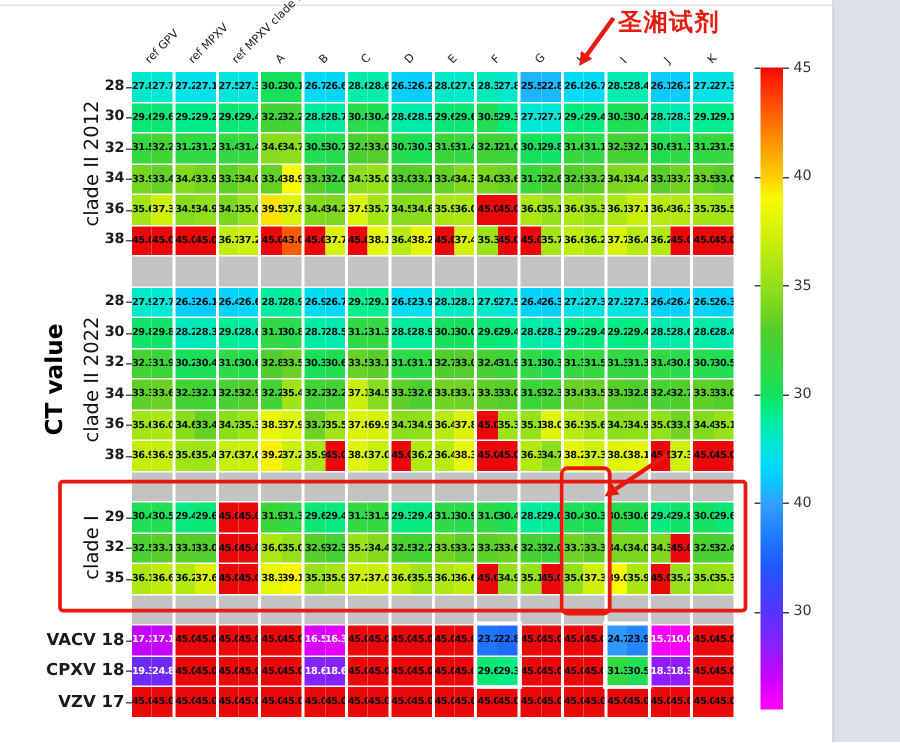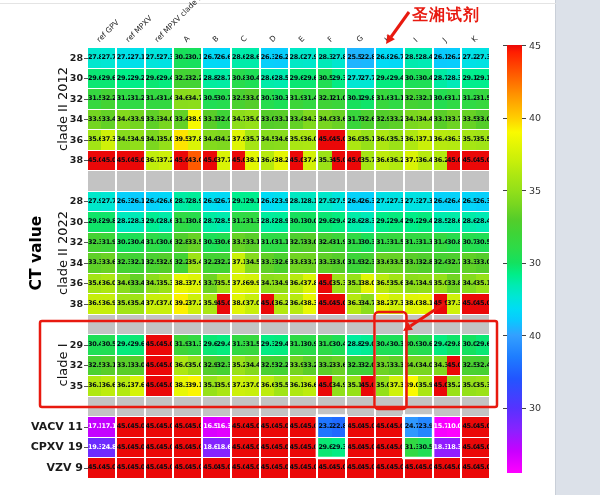--- a/index.html
+++ b/index.html
@@ -956,21 +956,21 @@
       <div class="sep" style="left: 203.2px; top: 396.5px; width: 26.8px; height: 19.5px; background: rgb(195, 195, 195);"></div>
       <div class="sep" style="left: 232px; top: 396.5px; width: 26.8px; height: 19.5px; background: rgb(195, 195, 195);"></div>
       <div class="sep" style="left: 260.8px; top: 396.5px; width: 26.8px; height: 19.5px; background: rgb(195, 195, 195);"></div>
       <div class="sep" style="left: 289.6px; top: 396.5px; width: 26.8px; height: 19.5px; background: rgb(195, 195, 195);"></div>
       <div class="sep" style="left: 318.4px; top: 396.5px; width: 26.8px; height: 19.5px; background: rgb(195, 195, 195);"></div>
       <div class="sep" style="left: 347.2px; top: 396.5px; width: 26.8px; height: 19.5px; background: rgb(195, 195, 195);"></div>
       <div class="sep" style="left: 376px; top: 396.5px; width: 26.8px; height: 19.5px; background: rgb(195, 195, 195);"></div>
       <div class="sep" style="left: 404.8px; top: 396.5px; width: 26.8px; height: 19.5px; background: rgb(195, 195, 195);"></div>
       <div class="sep" style="left: 433.6px; top: 396.5px; width: 26.8px; height: 19.5px; background: rgb(195, 195, 195);"></div>
       <div class="sep" style="left: 462.4px; top: 396.5px; width: 26.8px; height: 19.5px; background: rgb(195, 195, 195);"></div>
-      <div class="rlabel" style="left: 20px; width: 63px; top: 420.75px; font-size: 11px; line-height: 12px;">VACV 11</div>
+      <div class="rlabel" style="left: 20px; width: 63px; top: 420.75px; font-size: 11px; line-height: 12px;">VACV 18</div>
       <div class="tick" style="left: 84px; top: 426.75px;"></div>
       <div class="hcell" style="left: 88px; top: 417px; width: 26.8px; height: 19.5px;">
         <span style="background: rgb(196, 2, 255); color: rgb(255, 255, 255); line-height: 19.5px;">17.1</span>
         <span style="background: rgb(196, 2, 255); color: rgb(255, 255, 255); line-height: 19.5px;">17.1</span>
       </div>
       <div class="hcell" style="left: 116.8px; top: 417px; width: 26.8px; height: 19.5px;">
         <span style="background: rgb(235, 8, 8); color: rgb(4, 13, 20); line-height: 19.5px;">45.0</span>
         <span style="background: rgb(235, 8, 8); color: rgb(4, 13, 20); line-height: 19.5px;">45.0</span>
       </div>
       <div class="hcell" style="left: 145.6px; top: 417px; width: 26.8px; height: 19.5px;">
@@ -1014,21 +1014,21 @@
         <span style="background: rgb(36, 134, 255); color: rgb(4, 13, 20); line-height: 19.5px;">23.9</span>
       </div>
       <div class="hcell" style="left: 433.6px; top: 417px; width: 26.8px; height: 19.5px;">
         <span style="background: rgb(248, 0, 255); color: rgb(255, 255, 255); line-height: 19.5px;">15.7</span>
         <span style="background: rgb(255, 0, 255); color: rgb(255, 255, 255); line-height: 19.5px;">10.0</span>
       </div>
       <div class="hcell" style="left: 462.4px; top: 417px; width: 26.8px; height: 19.5px;">
         <span style="background: rgb(235, 8, 8); color: rgb(4, 13, 20); line-height: 19.5px;">45.0</span>
         <span style="background: rgb(235, 8, 8); color: rgb(4, 13, 20); line-height: 19.5px;">45.0</span>
       </div>
-      <div class="rlabel" style="left: 20px; width: 63px; top: 441.25px; font-size: 11px; line-height: 12px;">CPXV 19</div>
+      <div class="rlabel" style="left: 20px; width: 63px; top: 441.25px; font-size: 11px; line-height: 12px;">CPXV 18</div>
       <div class="tick" style="left: 84px; top: 447.25px;"></div>
       <div class="hcell" style="left: 88px; top: 437.5px; width: 26.8px; height: 19.5px;">
         <span style="background: rgb(109, 43, 255); color: rgb(255, 255, 255); line-height: 19.5px;">19.3</span>
         <span style="background: rgb(112, 42, 255); color: rgb(255, 255, 255); line-height: 19.5px;">24.8</span>
       </div>
       <div class="hcell" style="left: 116.8px; top: 437.5px; width: 26.8px; height: 19.5px;">
         <span style="background: rgb(235, 8, 8); color: rgb(4, 13, 20); line-height: 19.5px;">45.0</span>
         <span style="background: rgb(235, 8, 8); color: rgb(4, 13, 20); line-height: 19.5px;">45.0</span>
       </div>
       <div class="hcell" style="left: 145.6px; top: 437.5px; width: 26.8px; height: 19.5px;">
@@ -1072,21 +1072,21 @@
         <span style="background: rgb(33, 222, 84); color: rgb(4, 13, 20); line-height: 19.5px;">30.5</span>
       </div>
       <div class="hcell" style="left: 433.6px; top: 437.5px; width: 26.8px; height: 19.5px;">
         <span style="background: rgb(145, 29, 255); color: rgb(255, 255, 255); line-height: 19.5px;">18.3</span>
         <span style="background: rgb(145, 29, 255); color: rgb(255, 255, 255); line-height: 19.5px;">18.3</span>
       </div>
       <div class="hcell" style="left: 462.4px; top: 437.5px; width: 26.8px; height: 19.5px;">
         <span style="background: rgb(235, 8, 8); color: rgb(4, 13, 20); line-height: 19.5px;">45.0</span>
         <span style="background: rgb(235, 8, 8); color: rgb(4, 13, 20); line-height: 19.5px;">45.0</span>
       </div>
-      <div class="rlabel" style="left: 20px; width: 63px; top: 461.75px; font-size: 11px; line-height: 12px;">VZV 9</div>
+      <div class="rlabel" style="left: 20px; width: 63px; top: 461.75px; font-size: 11px; line-height: 12px;">VZV 17</div>
       <div class="tick" style="left: 84px; top: 467.75px;"></div>
       <div class="hcell" style="left: 88px; top: 458px; width: 26.8px; height: 19.5px;">
         <span style="background: rgb(235, 8, 8); color: rgb(4, 13, 20); line-height: 19.5px;">45.0</span>
         <span style="background: rgb(235, 8, 8); color: rgb(4, 13, 20); line-height: 19.5px;">45.0</span>
       </div>
       <div class="hcell" style="left: 116.8px; top: 458px; width: 26.8px; height: 19.5px;">
         <span style="background: rgb(235, 8, 8); color: rgb(4, 13, 20); line-height: 19.5px;">45.0</span>
         <span style="background: rgb(235, 8, 8); color: rgb(4, 13, 20); line-height: 19.5px;">45.0</span>
       </div>
       <div class="hcell" style="left: 145.6px; top: 458px; width: 26.8px; height: 19.5px;">

